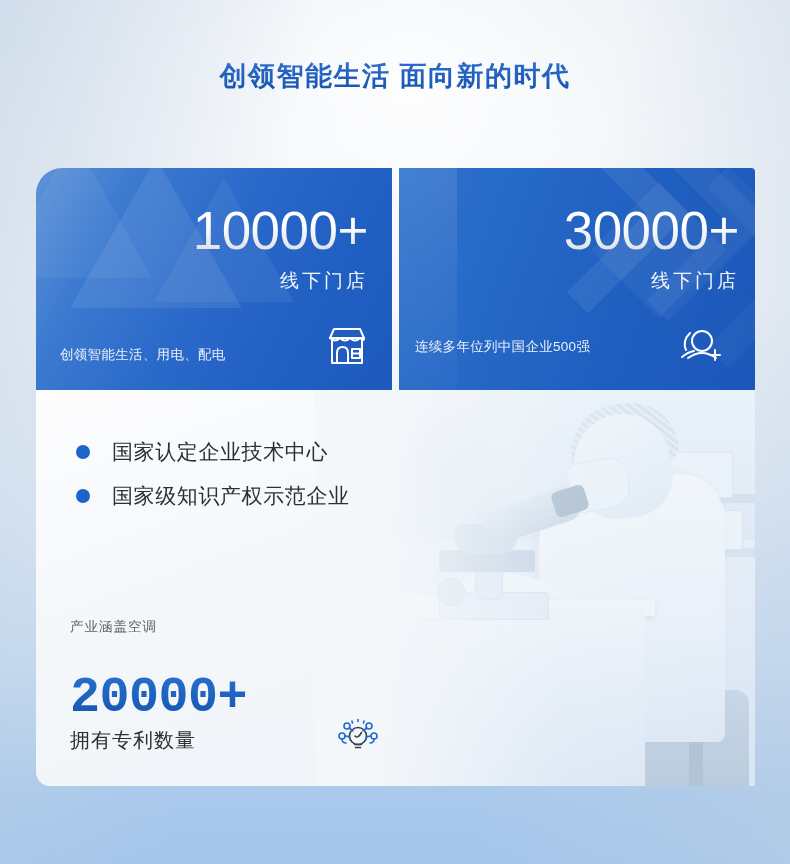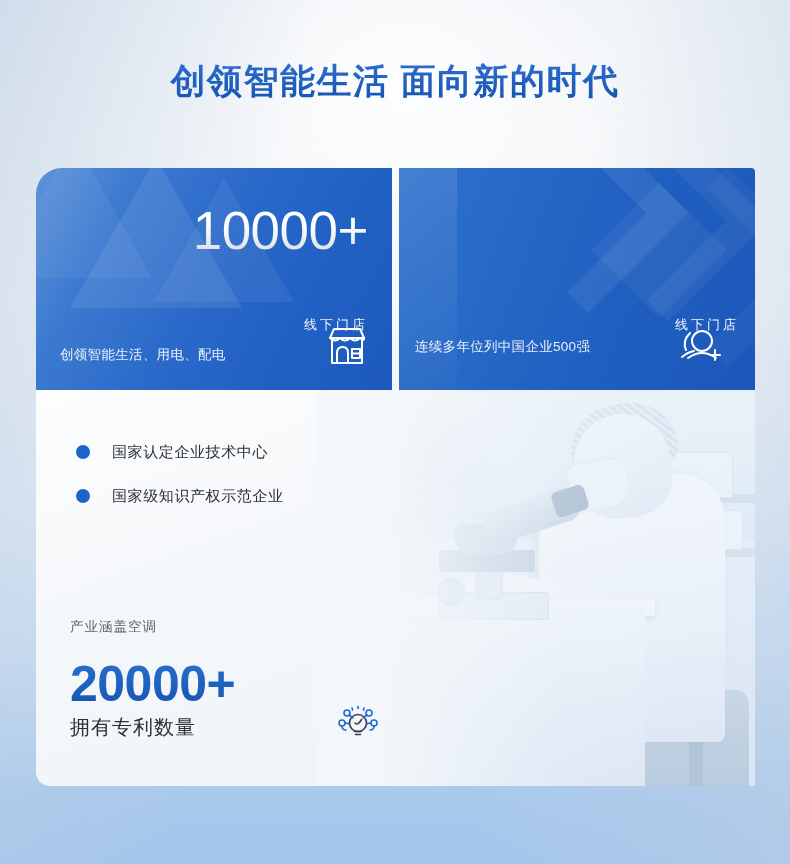--- a/index.html
+++ b/index.html
@@ -31,21 +31,21 @@
     pointer-events: none;
   }
 
   
   .headline {
     position: absolute;
     left: 0;
     top: 58px;
     width: 790px;
     text-align: center;
-    font-size: 35px;
+    font-size: 27px;
     font-weight: bold;
     letter-spacing: 1.5px;
     color: #1a5bc0;
     background: linear-gradient(180deg, #2f6fd0 0%, #1452ad 100%);
     -webkit-background-clip: text;
     background-clip: text;
     -webkit-text-fill-color: transparent;
     white-space: nowrap;
   }
 
@@ -130,24 +130,23 @@
     -webkit-background-clip: text;
     background-clip: text;
     -webkit-text-fill-color: transparent;
     color: #ffffff;
   }
   .card-right .stat-number { right: 16px; }
   .stat-label {
     position: absolute;
     right: 24px;
     top: 100px;
-    font-size: 13px;
+    font-size: 19px;
     letter-spacing: 3px;
     color: #f2f6fb;
-    margin-top: 48px;
   }
   .card-right .stat-label { right: 16px; }
 
   .stat-desc {
     position: absolute;
     left: 24px;
     bottom: 24px;
     font-size: 13.5px;
     line-height: 1.65;
     color: #eaf1fb;
@@ -234,39 +233,40 @@
     margin-bottom: 4px;
   }
   .bullet-dot {
     width: 14px; height: 14px;
     border-radius: 50%;
     background: #1c64c9;
     margin-right: 22px;
     flex: none;
   }
   .bullet-text {
-    font-size: 15px;
+    font-size: 21px;
     color: #2b3034;
     letter-spacing: 0.6px;
   }
 
   .mini-label {
     position: absolute;
     left: 34px;
     top: 228px;
     font-size: 13.5px;
     color: #5b6168;
     letter-spacing: 1px;
   }
 
   .patent-block {
     position: absolute;
     left: 34px;
-    top: 269px;
+    top: 282px;
     width: 330px;
+    font-family: Liberation Mono, monospace;
   }
   .patent-number {
     font-size: 50px;
     font-weight: bold;
     line-height: 1.02;
     letter-spacing: -0.5px;
     background: linear-gradient(180deg, #2a6fd0 0%, #1354ae 100%);
     -webkit-background-clip: text;
     background-clip: text;
     -webkit-text-fill-color: transparent;
@@ -317,20 +317,21 @@
       </div>
     </div>
 
     <div class="stat-card card-right">
       <div class="wm wm-band"></div>
       <div class="wm wm-diamond"></div>
       <div class="wm wm-chev c1"></div>
       <div class="wm wm-chev c2"></div>
       <div class="wm wm-chev c3"></div>
 
+      <div class="stat-number">30000+</div>
       <div class="stat-label">线下门店</div>
 
       <div class="stat-desc">
         <div>连续多年位列中国企业500强</div>
       </div>
 
       <div class="card-icon">
         <svg width="50" height="44" viewBox="0 0 50 44" fill="none" stroke="#ffffff" stroke-width="2" stroke-linecap="round" stroke-linejoin="round">
           <circle cx="27" cy="15" r="10"></circle>
           <path d="M13 32 Q27 22 41 32"></path>

